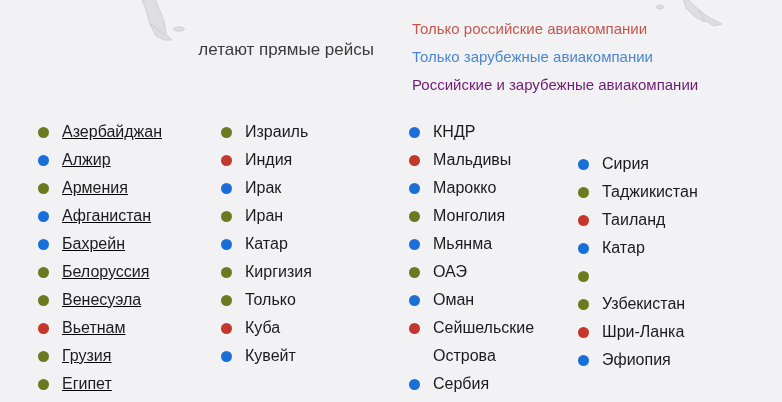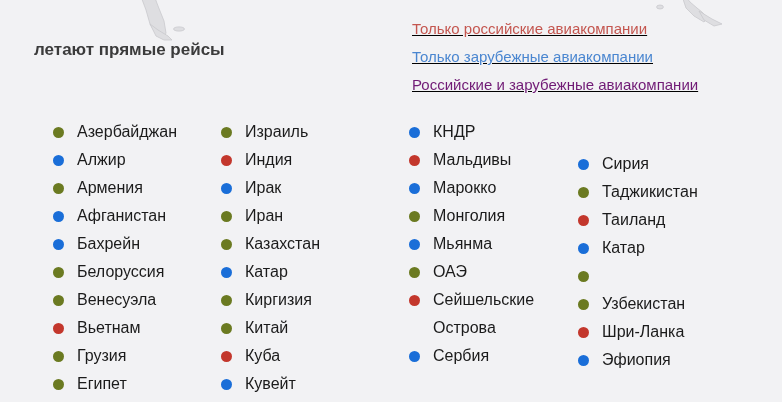--- a/index.html
+++ b/index.html
@@ -42,33 +42,33 @@
   .headline-title {
     font-size: 31px;
     font-weight: bold;
     color: #161616;
     letter-spacing: -0.2px;
     line-height: 1.05;
     margin: 0;
   }
   .headline-sub {
     font-size: 17px;
-    font-weight: bold;
+    font-weight: normal;
     color: #3b3b3b;
     line-height: 1.2;
     margin: 6px 0 0 0;
+    text-align: right;
   }
 
   
   .legend {
     position: absolute;
     left: 412px;
     top: 15px;
     width: 360px;
-    text-decoration: underline;
   }
   .legend-row {
     font-size: 15px;
     line-height: 28px;
     white-space: nowrap;
   }
   .legend-row.ru   { color: #c4564f; }
   .legend-row.fo   { color: #4a86d0; }
   .legend-row.both { color: #7e8a42; }
 
@@ -77,21 +77,21 @@
     position: absolute;
     left: 0;
     top: 118px;
     width: 782px;
     height: 270px;
   }
   .col {
     position: absolute;
     top: 0;
   }
-  .col-0 { left: 53px;  width: 180px; }
+  .col-0 { left: 38px;  width: 180px; text-decoration: underline; }
   .col-1 { left: 221px; width: 180px; }
   .col-2 { left: 409px; width: 185px; }
   .col-3 { left: 578px; width: 185px; margin-top: 32px; }
 
   .country {
     display: flex;
     align-items: flex-start;
     height: 28px;
     line-height: 28px;
   }
@@ -195,34 +195,30 @@
         </div>
         <div class="country">
           <span class="dot blue"></span>
           <span class="label">Ирак</span>
         </div>
         <div class="country">
           <span class="dot olive"></span>
           <span class="label">Иран</span>
         </div>
         <div class="country">
-          <span class="dot olive"></span>
-          <span class="label">Казахстан</span>
-        </div>
-        <div class="country">
           <span class="dot blue"></span>
           <span class="label">Катар</span>
         </div>
         <div class="country">
           <span class="dot olive"></span>
           <span class="label">Киргизия</span>
         </div>
         <div class="country">
           <span class="dot olive"></span>
-          <span class="label">Китай</span>
+          <span class="label">Только</span>
         </div>
         <div class="country">
           <span class="dot red"></span>
           <span class="label">Куба</span>
         </div>
         <div class="country">
           <span class="dot blue"></span>
           <span class="label">Кувейт</span>
         </div>
       </div>
@@ -245,20 +241,24 @@
         </div>
         <div class="country">
           <span class="dot blue"></span>
           <span class="label">Мьянма</span>
         </div>
         <div class="country">
           <span class="dot olive"></span>
           <span class="label">ОАЭ</span>
         </div>
         <div class="country">
+          <span class="dot blue"></span>
+          <span class="label">Оман</span>
+        </div>
+        <div class="country">
           <span class="dot red"></span>
           <span class="label">Сейшельские</span>
         </div>
         <div class="country">
           <span class="dot none"></span>
           <span class="label">Острова</span>
         </div>
         <div class="country">
           <span class="dot blue"></span>
           <span class="label">Сербия</span>

